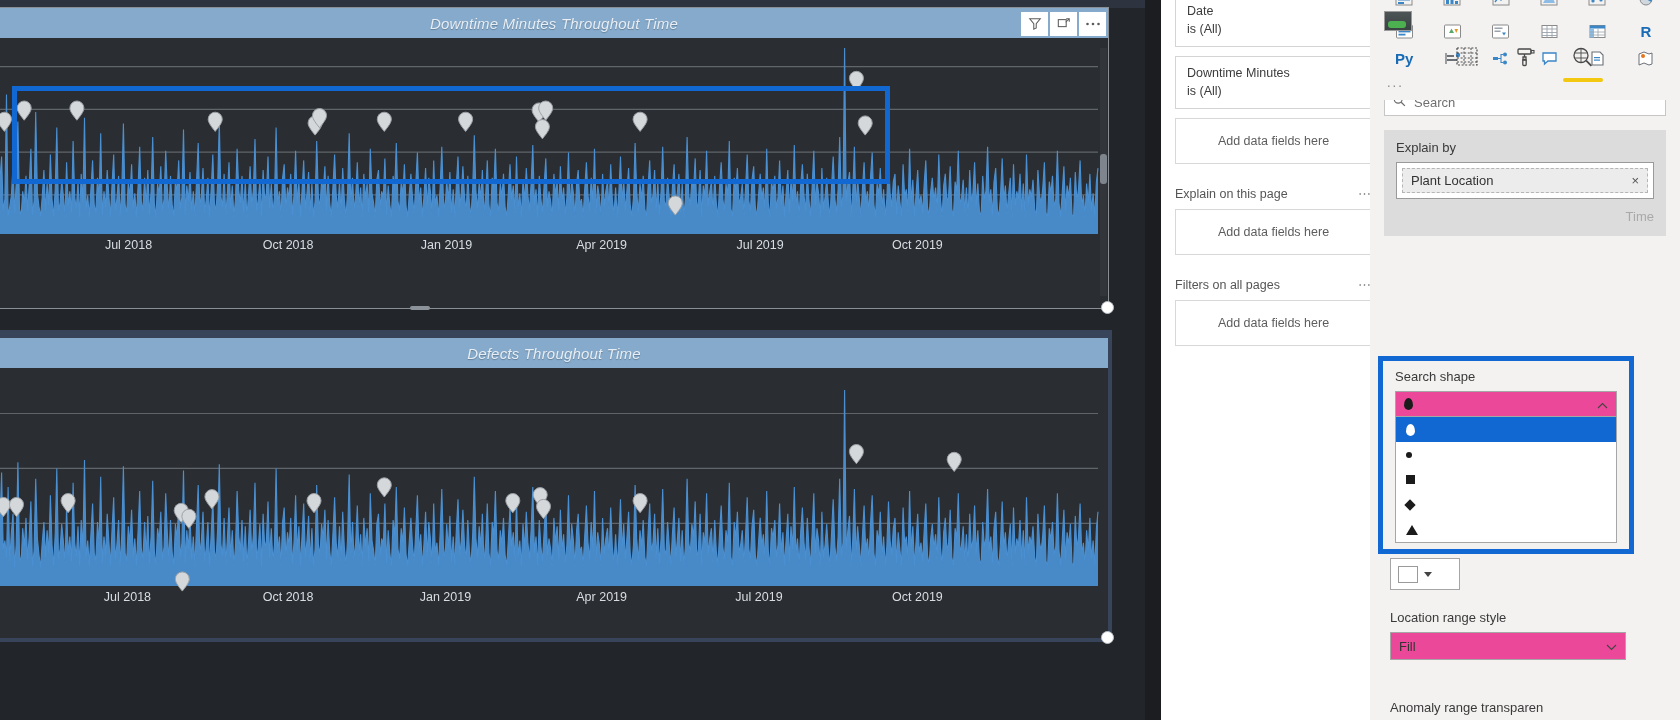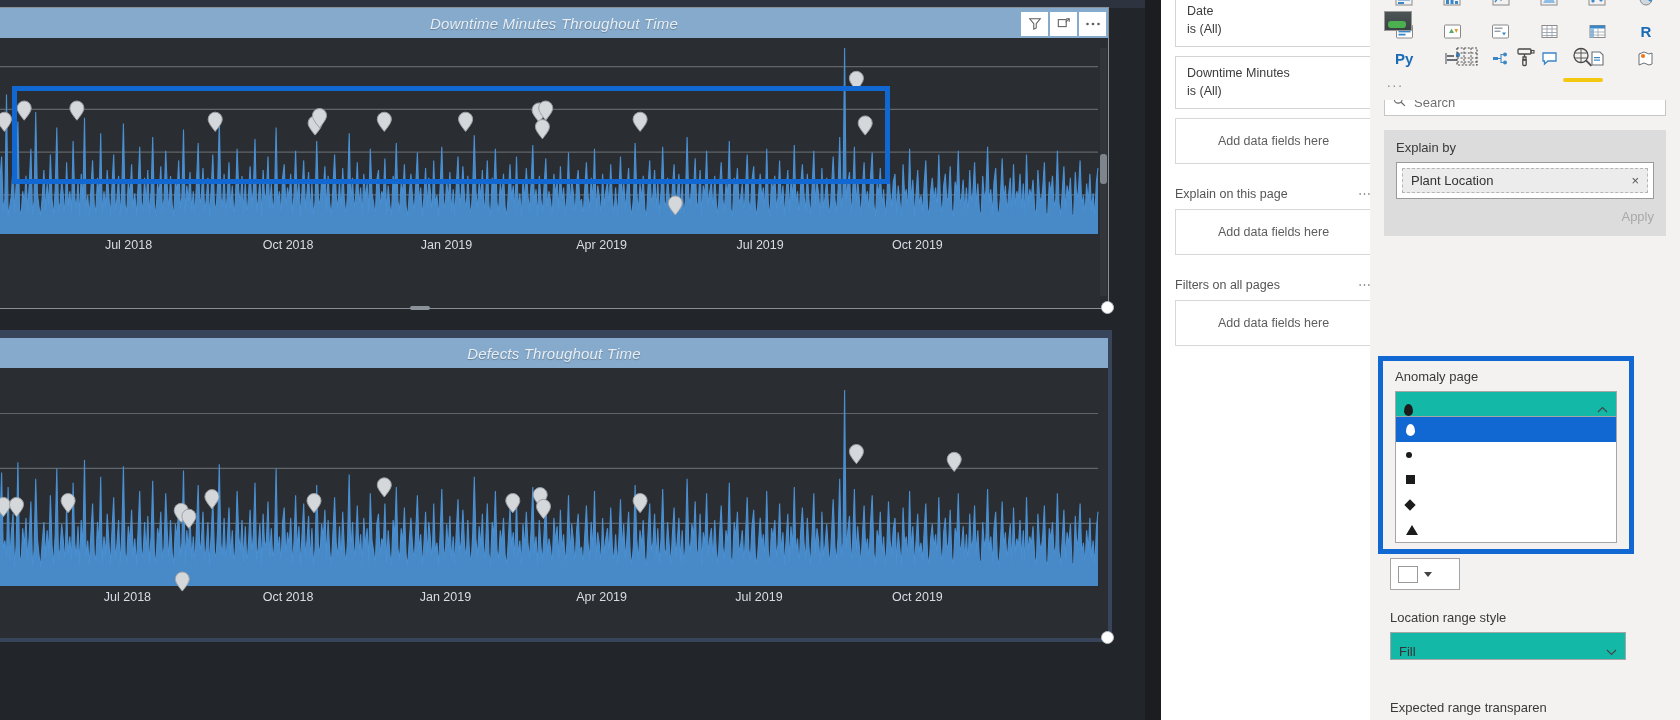--- a/index.html
+++ b/index.html
@@ -164,22 +164,22 @@
   .chip .x { color:#555; font-size:13px; }
   .apply-btn { text-align:right; color:#a9a9a9; font-size:13px; margin-top:10px; }
 
   
   #anomaly-group {
     position:absolute; left:8px; top:356px; width:256px; height:198px;
     border:5px solid #1268d3; background:#f3f2f1;
   }
   #anomaly-group .inner { padding:8px 12px 0 12px; }
   .combo {
-    background:#14b8a6; border:1px solid #a6a6a6; height:26px;
-    display:flex; align-items:flex-end; justify-content:space-between;
+    background:#ec4899; border:1px solid #a6a6a6; height:26px;
+    display:flex; align-items:center; justify-content:space-between;
     padding:0 8px; font-size:13px; color:#333;
   }
   .dropdown-list {
     border:1px solid #a6a6a6; border-top:none; background:#fff;
     max-height:128px;
   }
   .dd-item {
     height:25px; display:flex; align-items:center; padding:0 10px;
     font-size:13px; color:#111;
   }
@@ -595,26 +595,26 @@
   </div>
 
   <div class="fmt-section">
     <div class="fmt-label">Explain by</div>
     <div class="chip-well">
       <div class="chip">
         <span>Plant Location</span>
         <span class="x">×</span>
       </div>
     </div>
-    <div class="apply-btn">Apply</div>
+    <div class="apply-btn">Time</div>
   </div>
 
   <div id="anomaly-group">
     <div class="inner">
-      <div class="fmt-label">Anomaly page</div>
+      <div class="fmt-label">Search shape</div>
       <div class="combo">
         <span class="shape shape-pin"></span>
         <span>
           <svg width="11" height="7" viewBox="0 0 11 7">
               <path d="M1 6l4.5-4.5L10 6" fill="none" stroke="#444" stroke-width="1.1"></path>
             </svg>
         </span>
       </div>
       <div class="dropdown-list">
         <div class="dd-item selected">
@@ -646,15 +646,15 @@
     <div class="combo" style="height:28px;">
       <span>Fill</span>
       <span>
         <svg width="11" height="7" viewBox="0 0 11 7">
             <path d="M1 1l4.5 4.5L10 1" fill="none" stroke="#444" stroke-width="1.1"></path>
           </svg>
       </span>
     </div>
   </div>
 
-  <div id="range-transp-label">Expected range transparen</div>
+  <div id="range-transp-label">Anomaly range transparen</div>
 
 </div>
 
 </body></html>

